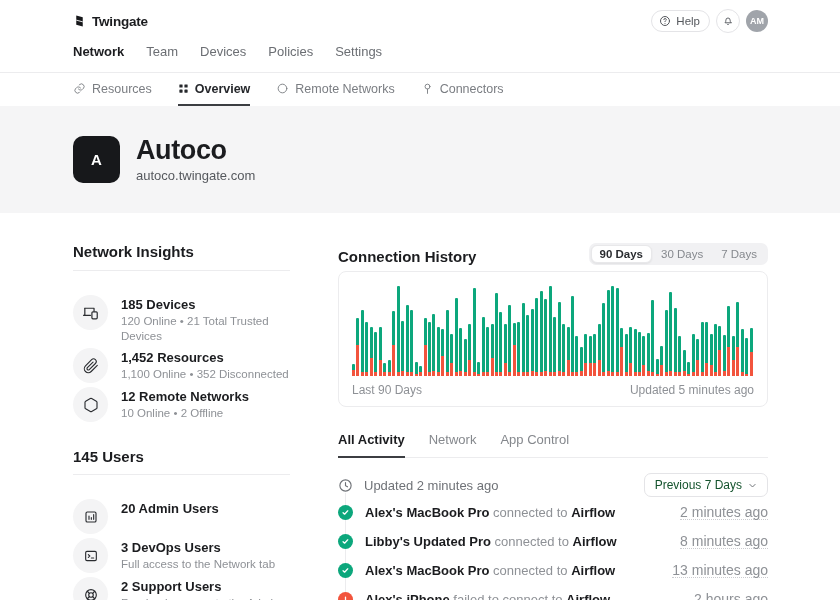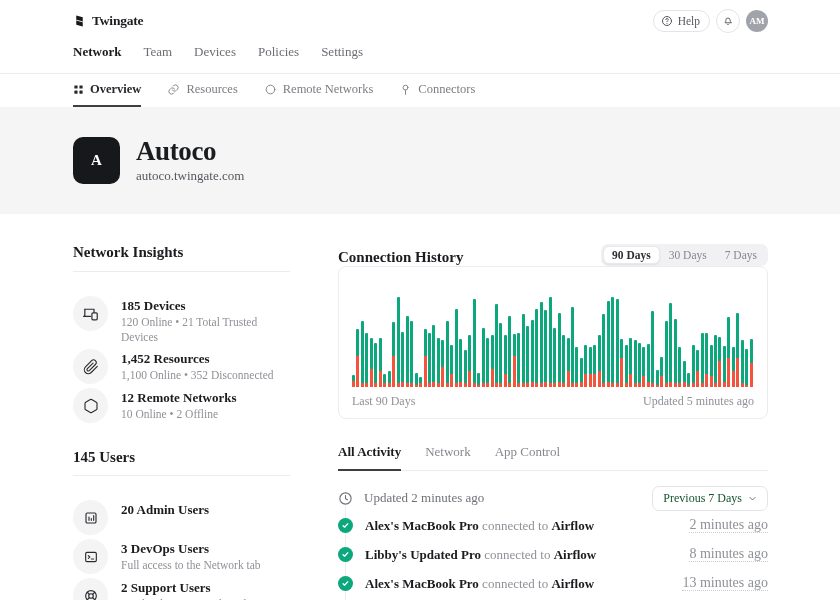--- a/index.html
+++ b/index.html
@@ -1,17 +1,17 @@
 <!DOCTYPE html>
 <html><head>
 <meta charset="utf-8">
 <style>
   html,body{margin:0;padding:0;background:#fff;}
   .page{position:relative;width:840px;height:600px;overflow:hidden;background:#fff;
-        font-family:Liberation Serif, serif;color:#1b1c1f;-webkit-font-smoothing:antialiased;}
+        font-family:Liberation Sans, sans-serif;color:#1b1c1f;-webkit-font-smoothing:antialiased;}
   svg{display:block;}
 
   
   .topbar{display:flex;justify-content:space-between;align-items:center;padding:9px 72px 0 73px;height:24px;}
   .brand{display:flex;align-items:center;gap:6px;font-size:13.5px;font-weight:700;letter-spacing:-.2px;}
   .top-right{display:flex;align-items:center;gap:6px;}
   .help-pill{display:flex;align-items:center;gap:5px;border:1px solid #e4e4e7;border-radius:999px;
              padding:2px 9px 2px 7px;font-size:11.5px;color:#55585d;height:16px;background:#fff;cursor:pointer;}
   .bell-btn{width:22px;height:22px;border:1px solid #e4e4e7;border-radius:50%;display:flex;
             align-items:center;justify-content:center;color:#55585d;background:#fff;cursor:pointer;}
@@ -52,21 +52,21 @@
   .item-sub{font-size:11.5px;color:#8e9196;line-height:15px;margin-top:2px;}
 
   
   .ch-header{display:flex;justify-content:space-between;align-items:flex-end;height:22px;}
   .ch-title{font-size:15px;font-weight:600;}
   .seg{display:flex;align-items:center;background:#f1f1f3;border-radius:7px;padding:2px;font-size:11.5px;}
   .seg-btn{padding:3px 9px;color:#85888d;border-radius:6px;cursor:pointer;white-space:nowrap;}
   .seg-btn.active{background:#fff;color:#2a2c30;font-weight:600;border:1px solid #e8e8ea;
                   padding:2px 8px;box-shadow:0 1px 2px rgba(0,0,0,.07);}
 
-  .chart-card{border:1px solid #ececee;border-radius:8px;padding:24px 13px 9px;}
+  .chart-card{margin-top:6px;border:1px solid #ececee;border-radius:8px;padding:8px 13px 9px;}
   .bars{display:flex;align-items:flex-end;justify-content:space-between;height:96px;}
   .bar{width:3px;display:flex;flex-direction:column;justify-content:flex-end;cursor:pointer;}
   .bar .seg-g{width:100%;border-radius:1px 1px 0 0;}
   .bar .seg-f{width:100%;}
   .chart-footer{display:flex;justify-content:space-between;font-size:12px;color:#8e9196;margin-top:7px;}
 
   
   .tabs{display:flex;gap:24px;margin-top:25px;border-bottom:1px solid #ececee;}
   .tab{font-size:13px;color:#85888d;padding-bottom:9px;border-bottom:2px solid transparent;
        margin-bottom:-1px;cursor:pointer;}
@@ -132,39 +132,39 @@
 
   <div class="mainnav" id="main-nav">
       <div class="nav-item active">Network</div>
       <div class="nav-item">Team</div>
       <div class="nav-item">Devices</div>
       <div class="nav-item">Policies</div>
       <div class="nav-item">Settings</div>
     </div>
 
   <div class="subnav" id="sub-nav">
+      <div class="subnav-item">
+        <span>
+          <svg width="13" height="13" viewBox="0 0 24 24" fill="none" stroke="currentColor" stroke-width="1.7" stroke-linecap="round" stroke-linejoin="round">
+            <path d="M10 13a5 5 0 0 0 7.5.5l2-2a5 5 0 0 0-7-7l-1.2 1.2"></path>
+            <path d="M14 11a5 5 0 0 0-7.5-.5l-2 2a5 5 0 0 0 7 7l1.2-1.2"></path>
+          </svg>
+        </span>
+        <span>Resources</span>
+      </div>
       <div class="subnav-item active">
         <span>
           <svg width="11" height="11" viewBox="0 0 24 24" fill="currentColor">
             <rect x="3" y="3" width="7" height="7" rx="1"></rect>
             <rect x="14" y="3" width="7" height="7" rx="1"></rect>
             <rect x="3" y="14" width="7" height="7" rx="1"></rect>
             <rect x="14" y="14" width="7" height="7" rx="1"></rect>
           </svg>
         </span>
         <span>Overview</span>
-      </div>
-      <div class="subnav-item">
-        <span>
-          <svg width="13" height="13" viewBox="0 0 24 24" fill="none" stroke="currentColor" stroke-width="1.7" stroke-linecap="round" stroke-linejoin="round">
-            <path d="M10 13a5 5 0 0 0 7.5.5l2-2a5 5 0 0 0-7-7l-1.2 1.2"></path>
-            <path d="M14 11a5 5 0 0 0-7.5-.5l-2 2a5 5 0 0 0 7 7l1.2-1.2"></path>
-          </svg>
-        </span>
-        <span>Resources</span>
       </div>
       <div class="subnav-item">
         <span>
           <svg width="13" height="13" viewBox="0 0 24 24" fill="none" stroke="currentColor" stroke-width="1.7" stroke-linecap="round" stroke-linejoin="round">
             <circle cx="12" cy="12" r="8"></circle>
           </svg>
         </span>
         <span>Remote Networks</span>
       </div>
       <div class="subnav-item">

